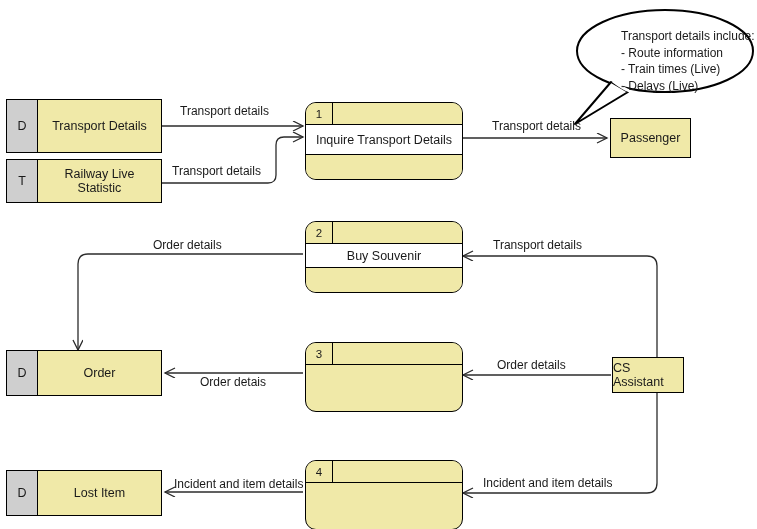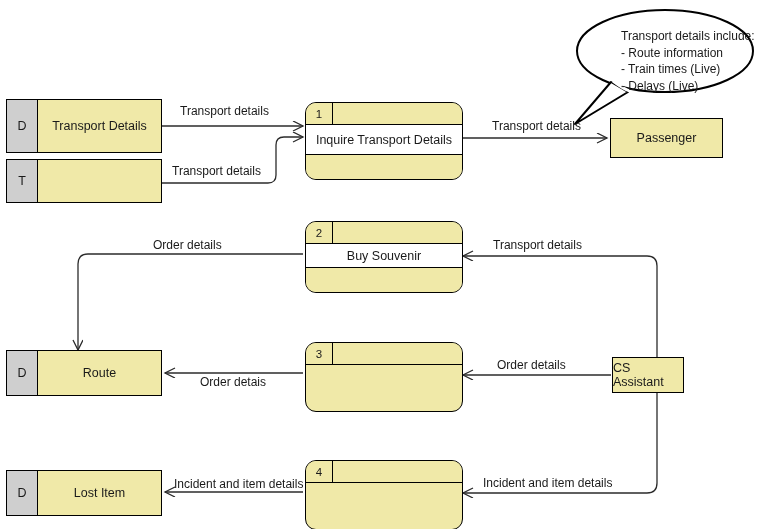--- a/index.html
+++ b/index.html
@@ -189,25 +189,26 @@
 - Delays (Live)</div>
   </div>
 
   <div class="datastore" style="left:6px; top:99px; width:156px; height:54px;">
     <div class="ds-key">D</div>
     <div class="ds-label">Transport Details</div>
   </div>
 
   <div class="datastore" style="left:6px; top:159px; width:156px; height:44px;">
     <div class="ds-key">T</div>
+    <div class="ds-label">Railway Live Statistic</div>
   </div>
 
   <div class="datastore" style="left:6px; top:350px; width:156px; height:46px;">
     <div class="ds-key">D</div>
-    <div class="ds-label">Route</div>
+    <div class="ds-label">Order</div>
   </div>
 
   <div class="datastore" style="left:6px; top:470px; width:156px; height:46px;">
     <div class="ds-key">D</div>
     <div class="ds-label">Lost Item</div>
   </div>
 
   <div class="process" style="left:305px; top:102px; width:158px; height:78px;">
     <div class="p-head">
       <div class="p-num">1</div>
@@ -235,21 +236,21 @@
   </div>
 
   <div class="process" style="left:305px; top:460px; width:158px; height:70px;">
     <div class="p-head">
       <div class="p-num">4</div>
       <div class="p-headfill"></div>
     </div>
     <div class="p-foot"></div>
   </div>
 
-  <div class="entity" style="left:610px; top:118px; width:113px; height:40px;">Passenger</div>
+  <div class="entity" style="left:610px; top:118px; width:81px; height:40px;">Passenger</div>
 
   <div class="entity" style="left:612px; top:357px; width:72px; height:36px;">CS Assistant</div>
 
   <div class="flow-label" style="left:180px; top:104px;">Transport details</div>
 
   <div class="flow-label" style="left:172px; top:164px;">Transport details</div>
 
   <div class="flow-label" style="left:492px; top:119px;">Transport details</div>
 
   <div class="flow-label" style="left:153px; top:238px;">Order details</div>

